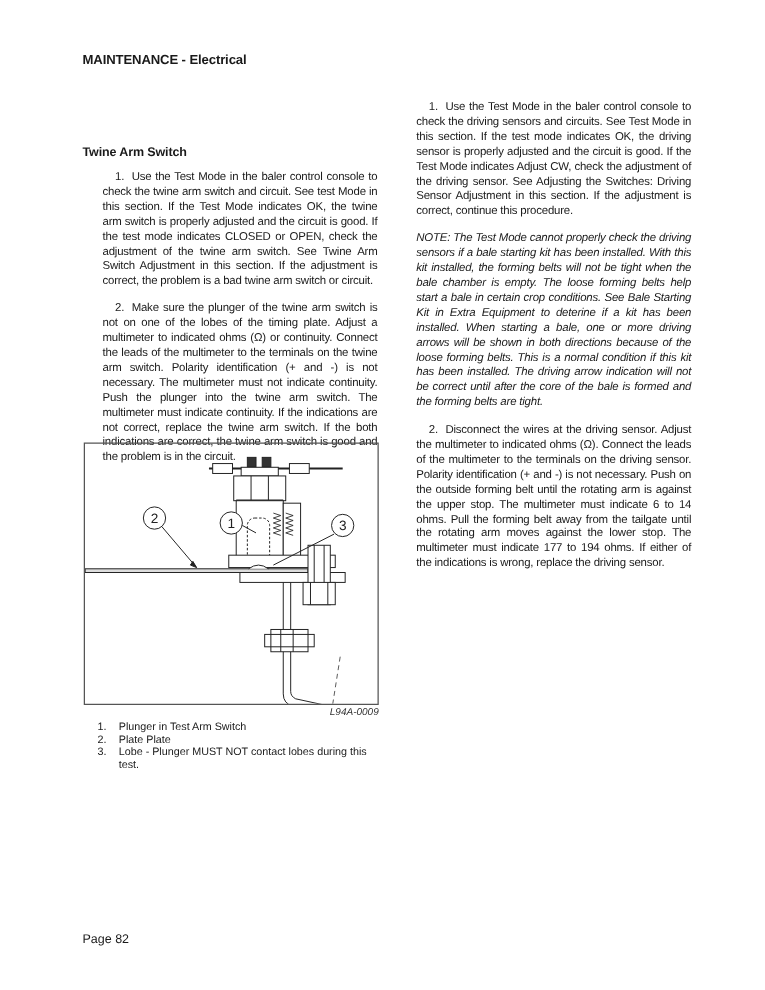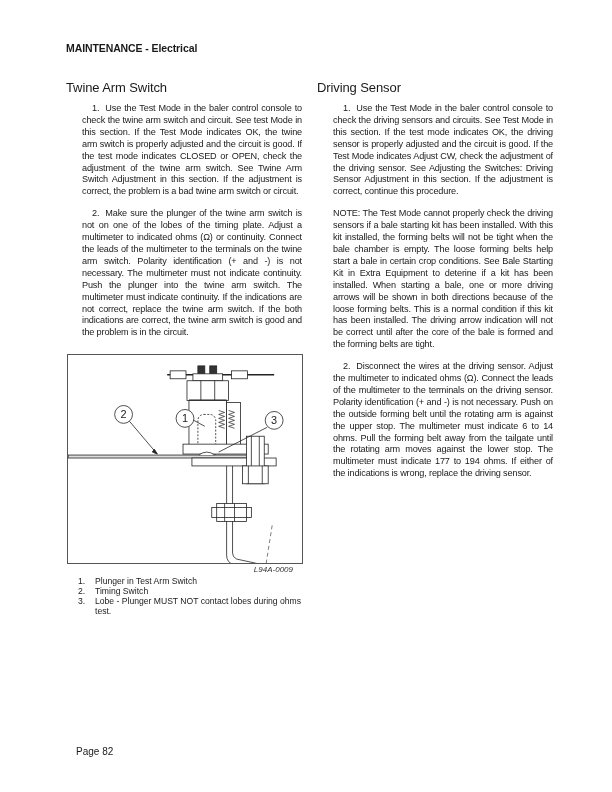--- a/index.html
+++ b/index.html
@@ -8,47 +8,47 @@
 
     .running-head {
       position: absolute; left: 66px; top: 42px;
       font-size: 10.5px; font-weight: bold; letter-spacing: -0.1px;
     }
     .col { position: absolute; top: 80px; width: 236px; }
     .col-left { left: 66px; }
     .col-right { left: 317px; }
 
     .section-title {
-      font-size: 13px; font-weight: normal; margin-bottom: 8px; letter-spacing: -0.1px;
+      font-size: 10px; font-weight: bold; margin-bottom: 8px; letter-spacing: -0.1px; margin-top: 37px;
     }
     .para {
       font-size: 9.15px; line-height: 11.9px; text-align: justify;
       text-indent: 10px; margin-bottom: 10px; letter-spacing: -0.15px; margin-left: 16px;
     }
-    .para.note { text-indent: 0; }
+    .para.note { font-style: italic; text-indent: 0; }
     .para .num { margin-right: 6px; }
 
     .figure {
       position: absolute; left: 67px; top: 354px; width: 236px; height: 210px;
       border: 1px solid #555;
     }
     .figure svg { width: 100%; height: 100%; display: block; }
     .fig-id {
-      position: absolute; left: 57px; top: 565px; width: 236px;
+      position: absolute; left: 67px; top: 565px; width: 236px;
       text-align: right; font-size: 8px; font-style: italic; color: #333;
     }
     .legend {
       position: absolute; left: 78px; top: 576px; width: 225px;
       list-style: none; font-size: 8.6px; line-height: 10px;
     }
     .legend li { display: flex; }
     .legend .n { width: 17px; flex: none; }
 
     .page-number {
-      position: absolute; left: 76px; top: 746px; font-size: 10px;
+      position: absolute; left: 66px; top: 746px; font-size: 10px;
     }
   </style>
 </head>
 <body>
 
 <div class="running-head">MAINTENANCE - Electrical</div>
 
 <div class="col col-left">
   <h2 class="section-title">Twine Arm Switch</h2>
   <p class="para"><span class="num">1.</span><span>Use the Test Mode in the baler control console to check the twine arm switch and circuit. See test Mode in this section. If the Test Mode indicates OK, the twine arm switch is properly adjusted and the circuit is good. If the test mode indicates CLOSED or OPEN, check the adjustment of the twine arm switch. See Twine Arm Switch Adjustment in this section. If the adjustment is correct, the problem is a bad twine arm switch or circuit.</span></p>
@@ -119,28 +119,27 @@
 </div>
 <div class="fig-id">L94A-0009</div>
 
 <ol class="legend">
   <li>
       <span class="n">1.</span>
       <span>Plunger in Test Arm Switch</span>
     </li>
   <li>
       <span class="n">2.</span>
-      <span>Timing Switch</span>
+      <span>Plate Plate</span>
     </li>
   <li>
       <span class="n">3.</span>
-      <span>Lobe - Plunger MUST NOT contact lobes during ohms test.</span>
+      <span>Lobe - Plunger MUST NOT contact lobes during this test.</span>
     </li>
 </ol>
 
 <div class="col col-right">
-  <h2 class="section-title">Driving Sensor</h2>
   <p class="para"><span class="num">1.</span><span>Use the Test Mode in the baler control console to check the driving sensors and circuits. See Test Mode in this section. If the test mode indicates OK, the driving sensor is properly adjusted and the circuit is good. If the Test Mode indicates Adjust CW, check the adjustment of the driving sensor. See Adjusting the Switches: Driving Sensor Adjustment in this section. If the adjustment is correct, continue this procedure.</span></p>
   <p class="para note">NOTE:  The Test Mode cannot properly check the driving sensors if a bale starting kit has been installed. With this kit installed, the forming belts will not be tight when the bale chamber is empty. The loose forming belts help start a bale in certain crop conditions. See Bale Starting Kit in Extra Equipment to deterine if a kit has been installed. When starting a bale, one or more driving arrows will be shown in both directions because of the loose forming belts. This is a normal condition if this kit has been installed. The driving arrow indication will not be correct until after the core of the bale is formed and the forming belts are tight.</p>
   <p class="para"><span class="num">2.</span><span>Disconnect the wires at the driving sensor. Adjust the multimeter to indicated ohms (Ω). Connect the leads of the multimeter to the terminals on the driving sensor. Polarity identification (+ and -) is not necessary. Push on the outside forming belt until the rotating arm is against the upper stop. The multimeter must indicate 6 to 14 ohms. Pull the forming belt away from the tailgate until the rotating arm moves against the lower stop. The multimeter must indicate 177 to 194 ohms. If either of the indications is wrong, replace the driving sensor.</span></p>
 </div>
 
 <div class="page-number">Page 82</div>
 
 </body></html>

